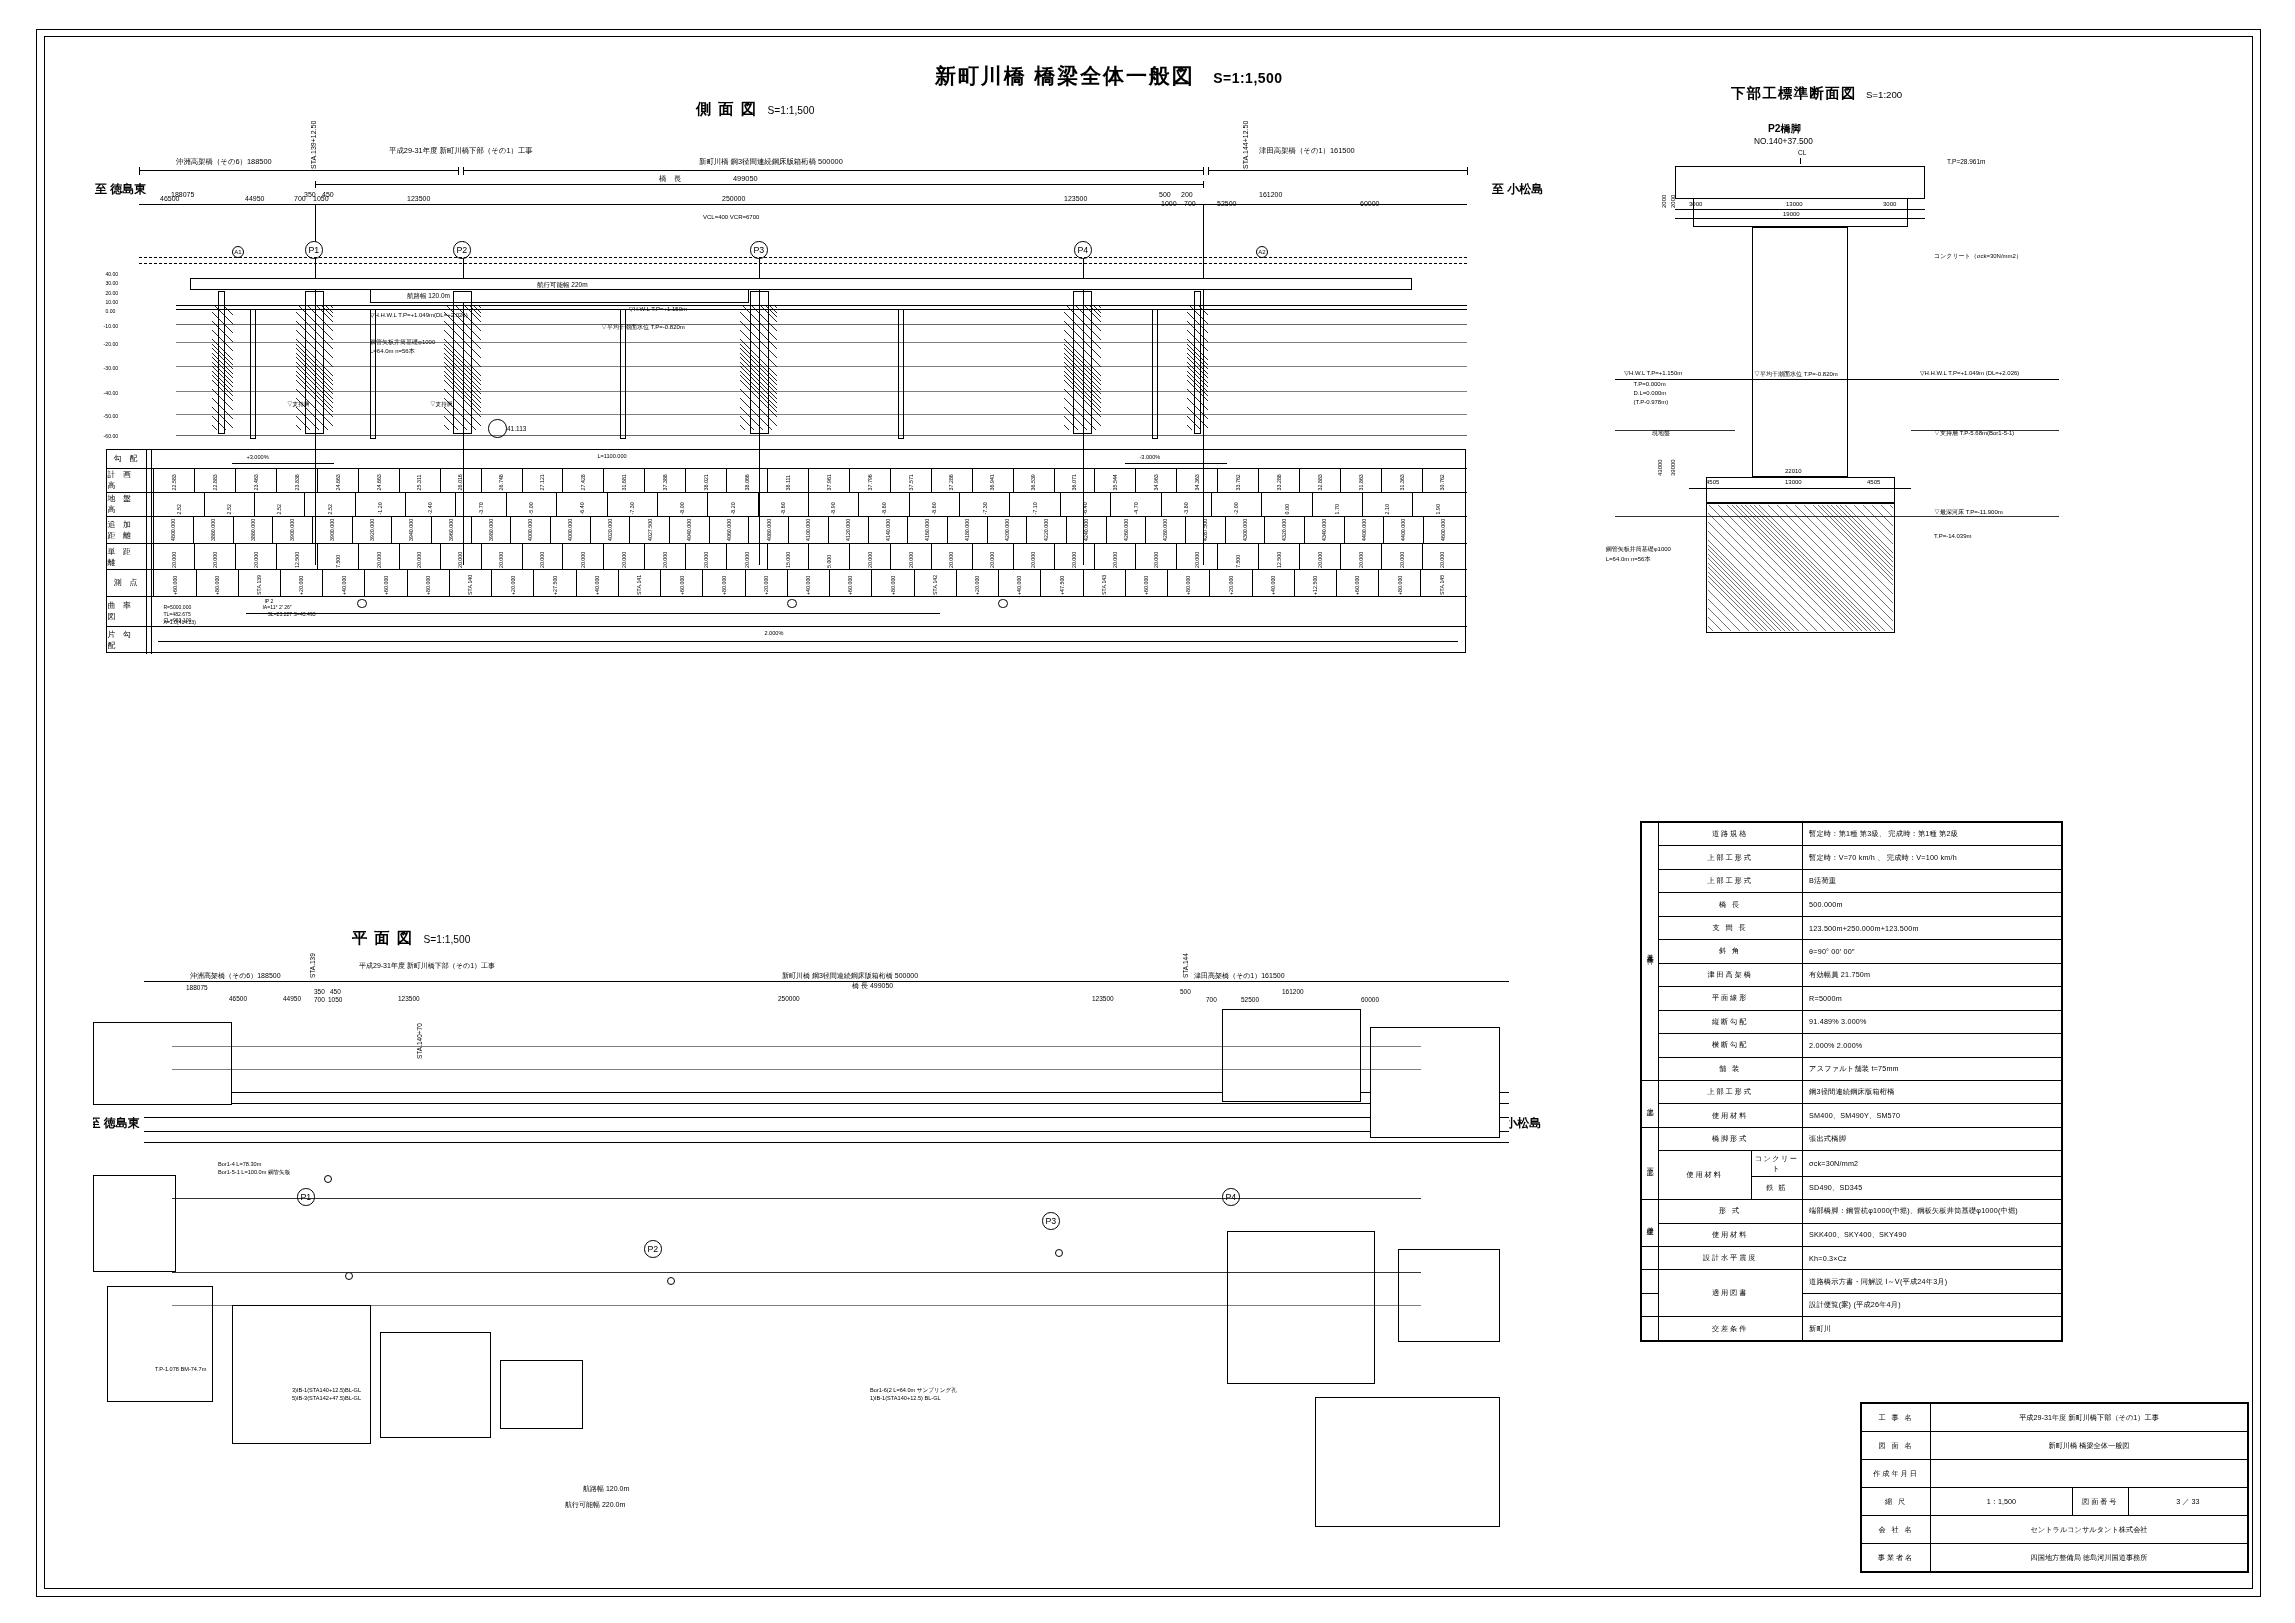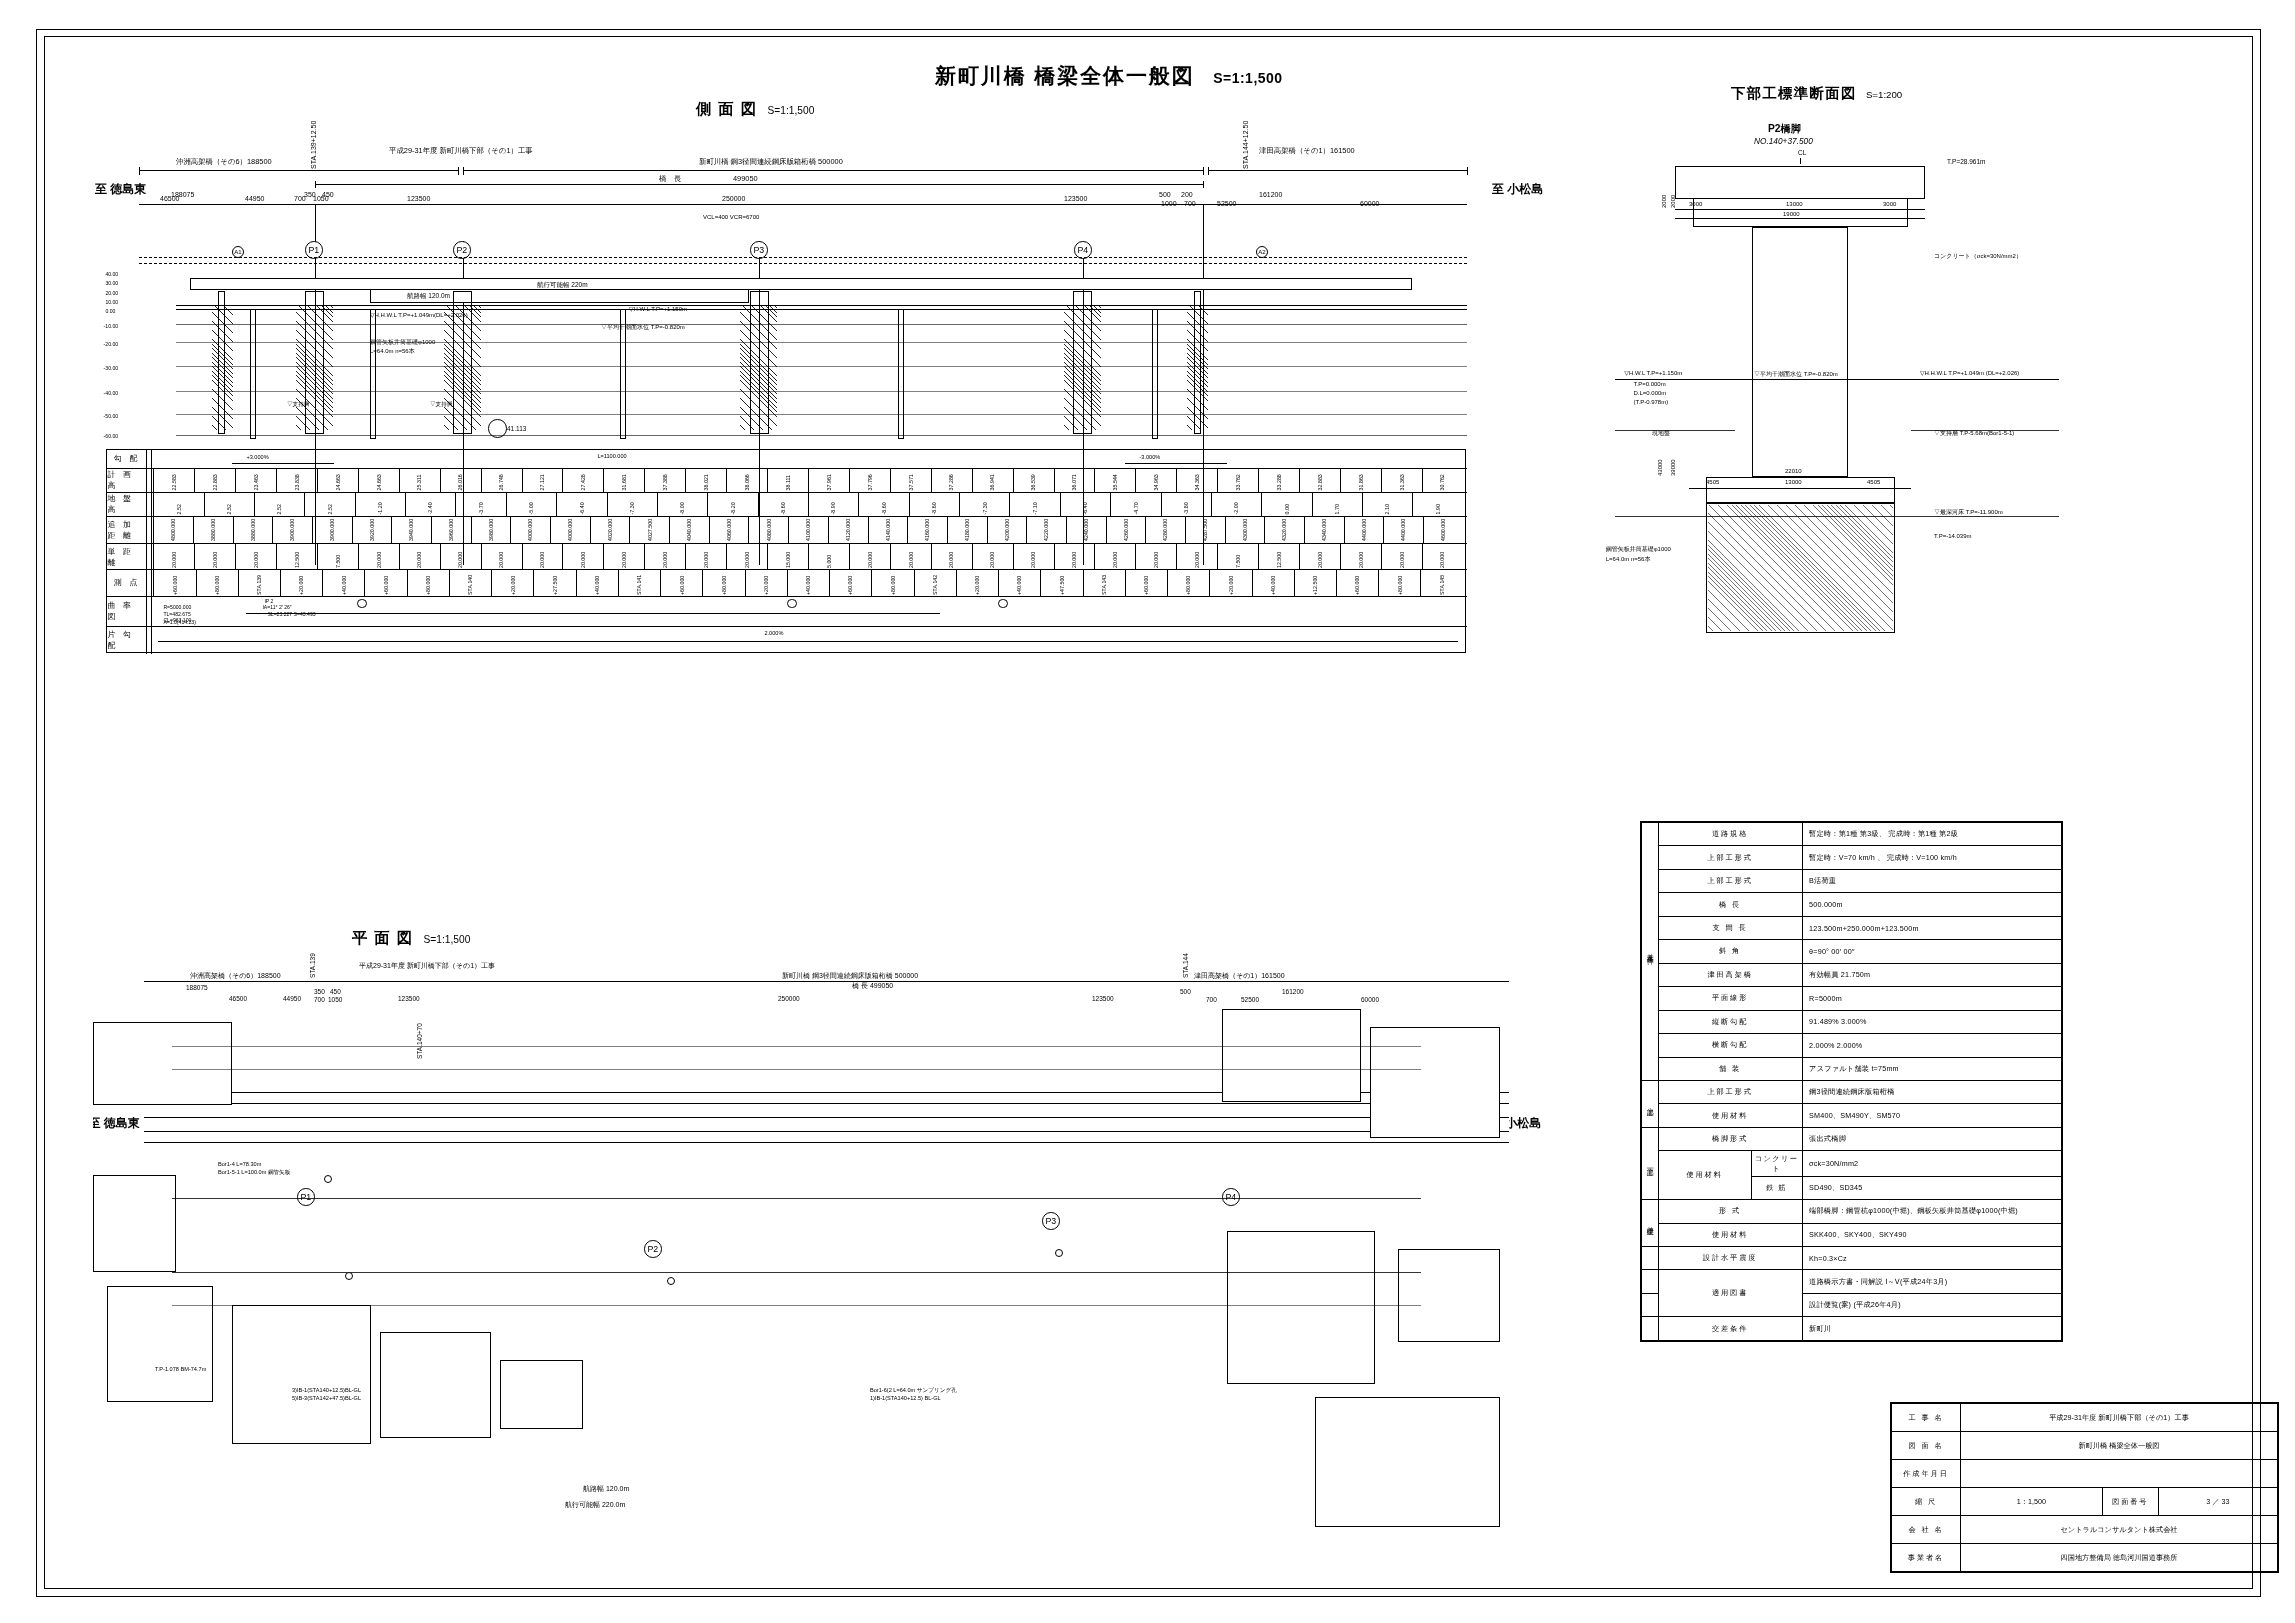--- a/index.html
+++ b/index.html
@@ -66,21 +66,21 @@
   
   #spec { position:absolute; left:1640px; top:821px; width:423px; height:521px; border:0.7px solid #000; }
   #spec table { border-collapse:collapse; width:100%; height:100%; font-size:7.2px; }
   #spec td { border:0.5px solid #000; padding:0.5px 2.8px; height:20.4px; }
   #spec td.g1 { width:15.7px; text-align:center; letter-spacing:1.4px; font-size:7px; }
   #spec td.k  { width:93px; text-align:center; letter-spacing:1.9px; }
   #spec td.k2 { width:51px; text-align:center; letter-spacing:1.4px; }
   #spec td.v  { padding-left:6.5px; letter-spacing:0.2px; }
 
   
-  #titleblock { position:absolute; left:1860px; top:1402px; width:389px; height:171px; border:0.7px solid #000;margin-left:30px; }
+  #titleblock { position:absolute; left:1860px; top:1402px; width:389px; height:171px; border:0.7px solid #000; }
   #titleblock table { border-collapse:collapse; width:100%; height:100%; font-size:7.2px; }
   #titleblock td { border:0.5px solid #000; padding:0.9px 3.7px; }
   #titleblock td.lab { width:69px; text-align:center; letter-spacing:1.9px; }
   #titleblock td.val { text-align:center; }
 
   
   #plan { position:absolute; left:93px; top:953px; width:1504px; height:606px; overflow:hidden; }
   .parcel { position:absolute; border:0.5px solid #000; background:#fff; }
   .road { position:absolute; background:#fff; border-top:0.5px solid #000; border-bottom:0.5px solid #000; }
   .thinline { position:absolute; background:#000; height:0.5px; }
@@ -600,21 +600,21 @@
         <div class="tick" style="left: 1229px; top: 120px; height: 26px;"></div>
         <div class="vnum" style="left: 1290px; top: 122px; height: 23px;">+80.000</div>
         <div class="tick" style="left: 1271px; top: 120px; height: 26px;"></div>
         <div class="vnum" style="left: 1332px; top: 122px; height: 23px;">STA.145</div>
         <div class="tick" style="left: 1313px; top: 120px; height: 26px;"></div>
       </div>
   </div>
 
   <div id="sect">
     <div class="txt c" style="left:153px; top:17.6px; font-size:10.2px; font-weight:bold;">P2橋脚</div>
-    <div class="txt c" style="left:139px; top:30.5px; font-size:8.3px;font-style:italic;">NO.140+37.500</div>
+    <div class="txt c" style="left:139px; top:30.5px; font-size:8.3px;">NO.140+37.500</div>
 
     <div class="txt" style="left:183px; top:44px; font-size:6.5px;">CL</div>
     <div class="ln vl" style="left:185px; top:52px; height:435px; background:repeating-linear-gradient(#000 0 5.6px,transparent 5.6px 9.3px);"></div>
 
     <div class="sfill" style="left:60px; top:60px; width:250px; height:33px;"></div>
     <div class="sfill" style="left:78px; top:93px; width:215px; height:28px; border-top:none;"></div>
 
     <div class="sfill" style="left:137px; top:121px; width:96px; height:250px;"></div>
 
     <div class="sfill" style="left:91px; top:371px; width:189px; height:26px;"></div>

